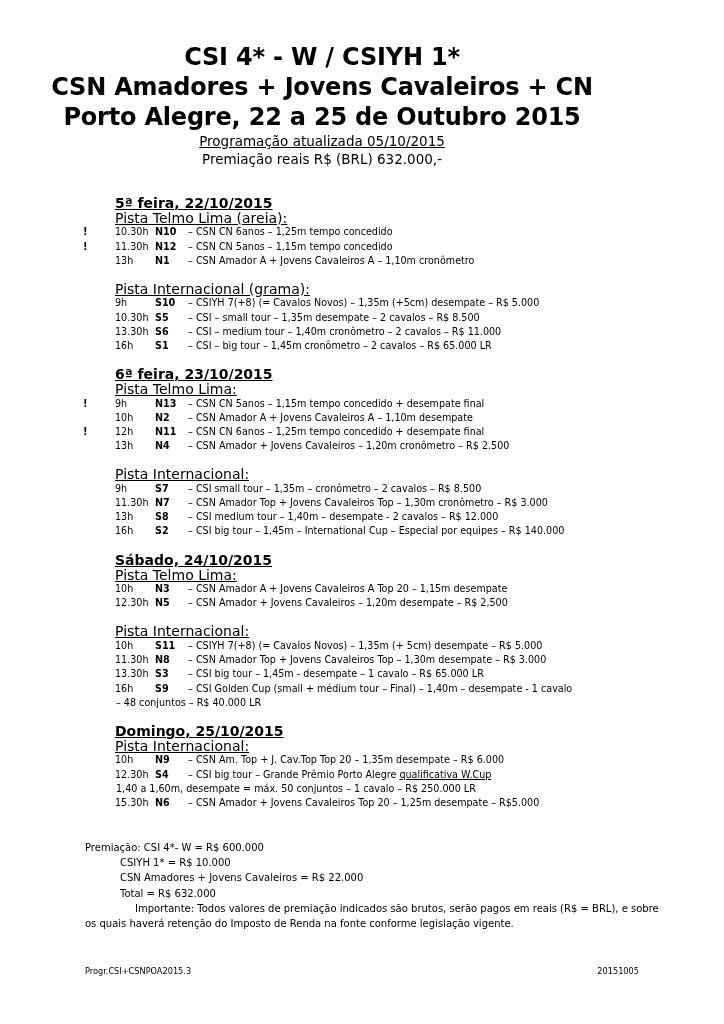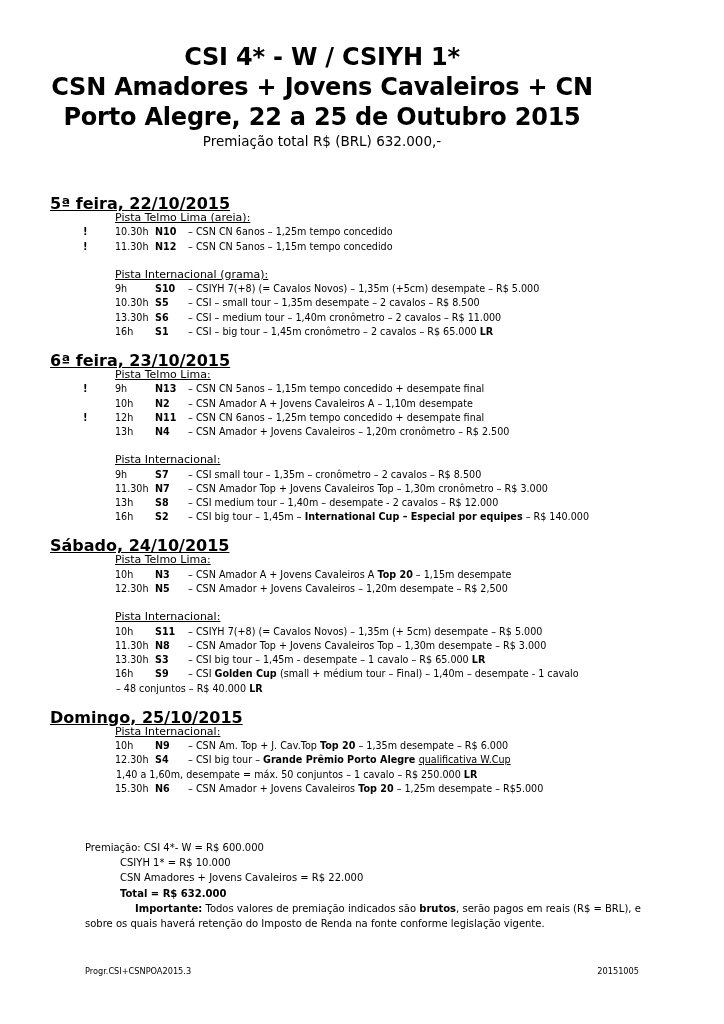--- a/index.html
+++ b/index.html
@@ -55,31 +55,31 @@
     top: 196px;
     width: 724px;
     font-size: 9.6px;
     line-height: 14.2px;
   }
 
   .day-block { margin-bottom: 0; }
 
   .day-title {
     font-weight: bold;
-    font-size: 16px;
+    font-size: 14px;
     text-decoration: underline;
-    margin-left: 50px;
+    margin-left: 115px;
     line-height: 15px;
     white-space: nowrap;
   }
   .ring-title {
     text-decoration: underline;
     margin-left: 115px;
     line-height: 14.4px;
-    font-size: 11px;
+    font-size: 14px;
     white-space: nowrap;
   }
 
   .row {
     position: relative;
     padding-left: 115px;
     line-height: 14.2px;
     white-space: nowrap;
   }
   .row .bang {
@@ -101,21 +101,21 @@
     vertical-align: top;
   }
   .row .desc {
     display: inline;
   }
   .row.cont {
     padding-left: 116px;
   }
   .gap { height: 14px; }
 
-  b, .b { font-weight: bold; }
+  b, .b { font-weight: normal; }
   .u { text-decoration: underline; }
 
   
   .summary {
     position: absolute;
     left: 0;
     top: 840px;
     width: 724px;
     font-size: 10px;
     line-height: 15.2px;
@@ -154,29 +154,31 @@
 </style>
 </head>
 <body>
 
 <div class="page">
 
   <div class="header">
     <div class="title-line l1">CSI 4* - W / CSIYH 1*</div>
     <div class="title-line l2">CSN Amadores + Jovens Cavaleiros + CN</div>
     <div class="title-line l3">Porto Alegre, 22 a 25 de Outubro 2015</div>
-    <div class="subtitle">Premiação total R$ (BRL) 632.000,-</div>
+    <div class="subtitle underlined">Programação atualizada 05/10/2015</div>
+    <div class="subtitle">Premiação reais R$ (BRL) 632.000,-</div>
   </div>
 
   <div class="body" id="schedule-body">
       <div class="day-block">
         <div class="day-title">5ª feira, 22/10/2015</div>
         <div class="ring-title">Pista Telmo Lima (areia):</div>
         <div class="row"><span class="bang">!</span><span class="time">10.30h</span><span class="code">N10</span><span class="desc"><span> – CSN CN 6anos – 1,25m tempo concedido</span></span></div>
         <div class="row"><span class="bang">!</span><span class="time">11.30h</span><span class="code">N12</span><span class="desc"><span> – CSN CN 5anos – 1,15m tempo concedido</span></span></div>
+        <div class="row"><span class="time">13h</span><span class="code">N1</span><span class="desc"><span> – CSN Amador A + Jovens Cavaleiros A – 1,10m cronômetro</span></span></div>
         <div class="gap"></div>
         <div class="ring-title">Pista Internacional (grama):</div>
         <div class="row"><span class="time">9h</span><span class="code">S10</span><span class="desc"><span> – CSIYH 7(+8) (= Cavalos Novos) – 1,35m (+5cm) desempate – R$ 5.000</span></span></div>
         <div class="row"><span class="time">10.30h</span><span class="code">S5</span><span class="desc"><span> – CSI – small tour – 1,35m desempate – 2 cavalos – R$ 8.500</span></span></div>
         <div class="row"><span class="time">13.30h</span><span class="code">S6</span><span class="desc"><span> – CSI – medium tour – 1,40m cronômetro – 2 cavalos – R$ 11.000</span></span></div>
         <div class="row"><span class="time">16h</span><span class="code">S1</span><span class="desc"><span> – CSI – big tour – 1,45m cronômetro – 2 cavalos – R$ 65.000  </span><b>LR</b></span></div>
       </div>
       <div class="gap"></div>
       <div class="day-block">
         <div class="day-title">6ª feira, 23/10/2015</div>

